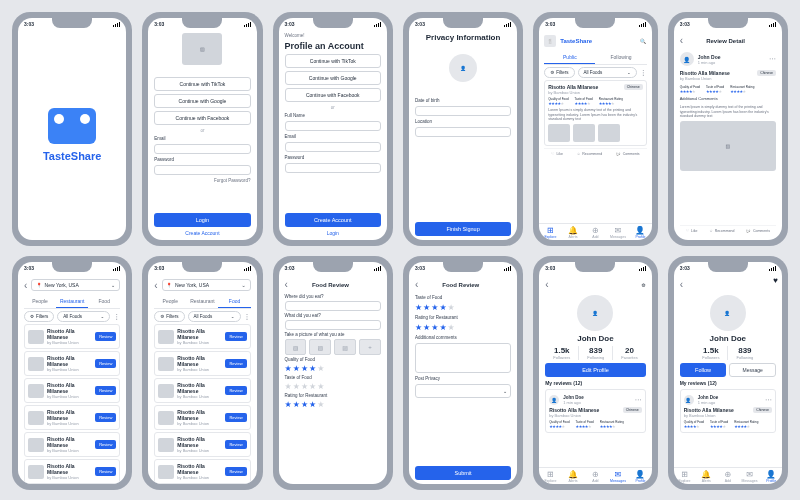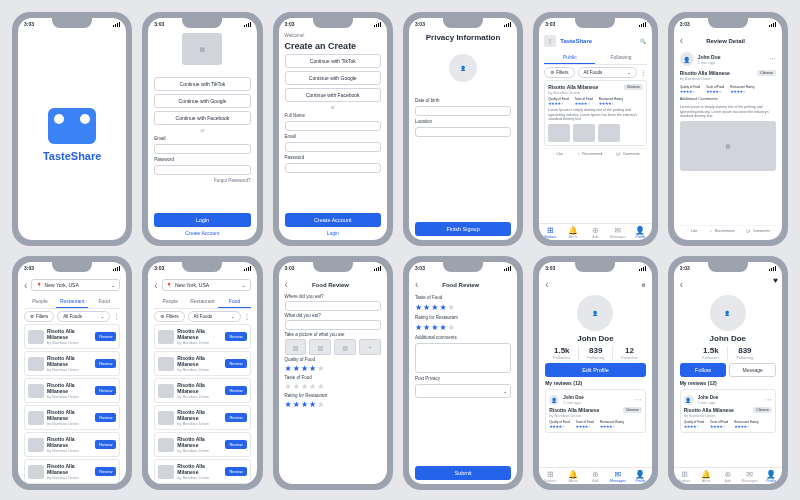--- a/index.html
+++ b/index.html
@@ -135,21 +135,21 @@
           <span>3:03</span>
           <div class="bars">
             <div class="bar" style="height:2px"></div>
             <div class="bar" style="height:3px"></div>
             <div class="bar" style="height:4px"></div>
             <div class="bar" style="height:5px"></div>
           </div>
         </div>
 <div class="content">
 <div class="sm">Welcome!</div>
-<div class="h1">Create an Create</div>
+<div class="h1">Profile an Account</div>
 <div class="btn-o">Continue with TikTok</div>
 <div class="btn-o">Continue with Google</div>
 <div class="btn-o">Continue with Facebook</div>
 <div class="or">or</div>
 <div class="lbl">Full Name</div>
 <div class="input"></div>
 <div class="lbl">Email</div>
 <div class="input"></div>
 <div class="lbl">Password</div>
 <div class="input"></div>
@@ -621,21 +621,21 @@
 <div class="stats">
 <div class="stat">
               <div class="stat-n">1.5k</div>
               <div class="stat-l">Followers</div>
             </div>
 <div class="stat">
               <div class="stat-n">839</div>
               <div class="stat-l">Following</div>
             </div>
 <div class="stat">
-              <div class="stat-n">12</div>
+              <div class="stat-n">20</div>
               <div class="stat-l">Favorites</div>
             </div>
 </div>
 <div class="btn-p">Edit Profile</div>
 <div style="font-size:5px;font-weight:600">My reviews (12)</div>
 <div class="card">
 <div class="top">
               <div class="avatar" style="width:10px;height:10px;font-size:5px">👤</div>
               <div>
                 <div style="font-size:4.5px;font-weight:600">John Doe</div>

